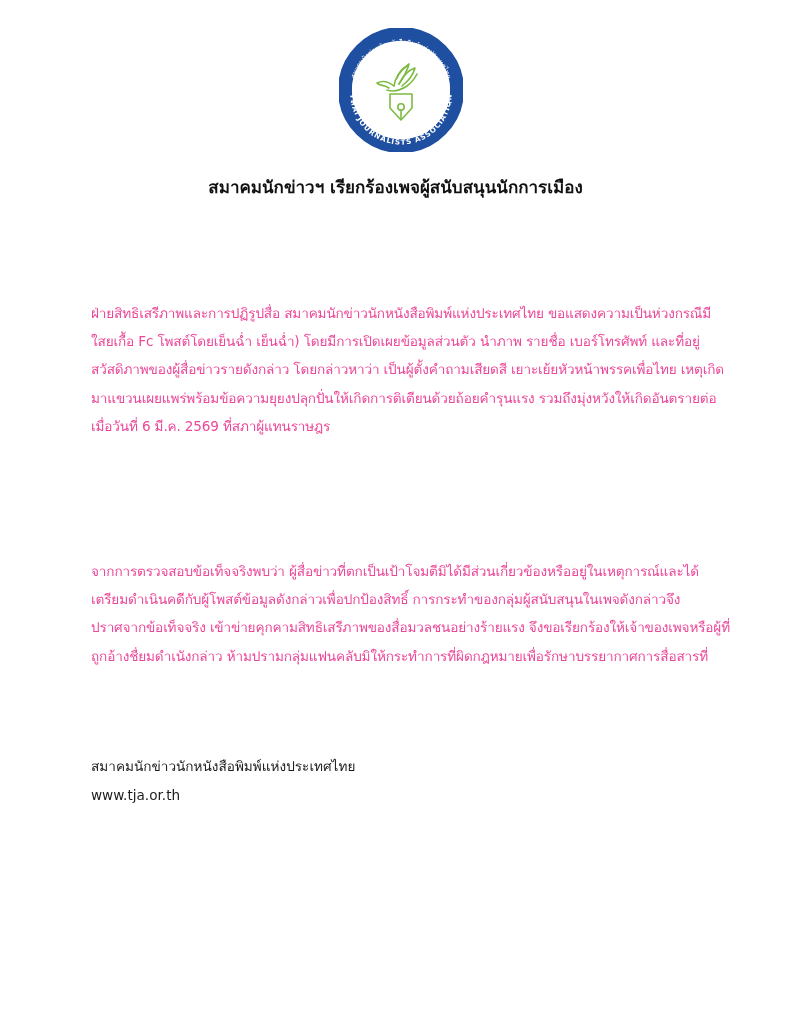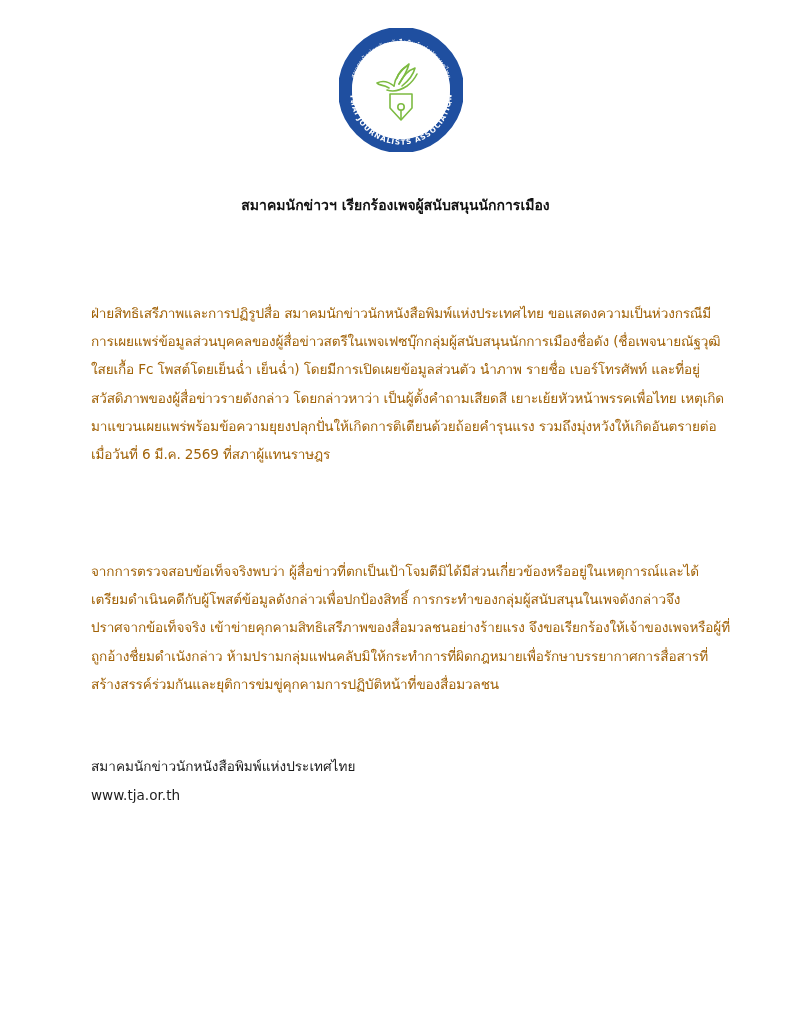--- a/index.html
+++ b/index.html
@@ -25,37 +25,37 @@
     .logo svg { width: 124px; height: 124px; display: block; }
     .title-block {
       position: absolute;
       left: 0;
       right: 0;
       top: 177px;
       text-align: center;
     }
     .title-line {
       font-weight: bold;
-      font-size: 14px;
+      font-size: 17px;
       line-height: 20px;
-      margin: 18px;
+      margin: 0;
       color: #111;
     }
     .title-line.second { margin-top: 17px; }
 
     .para {
       position: absolute;
       left: 91px;
       width: 620px;
     }
     .para .line {
       font-size: 13.6px;
       line-height: 28.2px;
       white-space: nowrap;
-      color: #a16207;
+      color: #ec4899;
       letter-spacing: -0.15px;
     }
     #para1 { top: 299px; }
     #para2 { top: 557px; }
 
     .signature {
       position: absolute;
       left: 91px;
       top: 752px;
     }
@@ -100,31 +100,29 @@
     </g>
   </svg>
 </div>
 
 <div class="title-block">
   <p class="title-line">สมาคมนักข่าวฯ เรียกร้องเพจผู้สนับสนุนนักการเมือง</p>
 </div>
 
 <div class="para" id="para1">
   <div class="line">ฝ่ายสิทธิเสรีภาพและการปฏิรูปสื่อ สมาคมนักข่าวนักหนังสือพิมพ์แห่งประเทศไทย ขอแสดงความเป็นห่วงกรณีมี</div>
-  <div class="line">การเผยแพร่ข้อมูลส่วนบุคคลของผู้สื่อข่าวสตรีในเพจเฟซบุ๊กกลุ่มผู้สนับสนุนนักการเมืองชื่อดัง (ชื่อเพจนายณัฐวุฒิ</div>
   <div class="line">ใสยเกื้อ Fc  โพสต์โดยเย็นฉ่ำ เย็นฉ่ำ)  โดยมีการเปิดเผยข้อมูลส่วนตัว นำภาพ รายชื่อ เบอร์โทรศัพท์ และที่อยู่</div>
   <div class="line">สวัสดิภาพของผู้สื่อข่าวรายดังกล่าว โดยกล่าวหาว่า เป็นผู้ตั้งคำถามเสียดสี เยาะเย้ยหัวหน้าพรรคเพื่อไทย เหตุเกิด</div>
   <div class="line">มาแขวนเผยแพร่พร้อมข้อความยุยงปลุกปั่นให้เกิดการติเตียนด้วยถ้อยคำรุนแรง รวมถึงมุ่งหวังให้เกิดอันตรายต่อ</div>
   <div class="line">เมื่อวันที่ 6 มี.ค. 2569 ที่สภาผู้แทนราษฎร</div>
 </div>
 
 <div class="para" id="para2">
   <div class="line">จากการตรวจสอบข้อเท็จจริงพบว่า ผู้สื่อข่าวที่ตกเป็นเป้าโจมตีมิได้มีส่วนเกี่ยวข้องหรืออยู่ในเหตุการณ์และได้</div>
   <div class="line">เตรียมดำเนินคดีกับผู้โพสต์ข้อมูลดังกล่าวเพื่อปกป้องสิทธิ์  การกระทำของกลุ่มผู้สนับสนุนในเพจดังกล่าวจึง</div>
   <div class="line">ปราศจากข้อเท็จจริง เข้าข่ายคุกคามสิทธิเสรีภาพของสื่อมวลชนอย่างร้ายแรง จึงขอเรียกร้องให้เจ้าของเพจหรือผู้ที่</div>
   <div class="line">ถูกอ้างชื่ยมดำเนังกล่าว ห้ามปรามกลุ่มแฟนคลับมิให้กระทำการที่ผิดกฎหมายเพื่อรักษาบรรยากาศการสื่อสารที่</div>
-  <div class="line">สร้างสรรค์ร่วมกันและยุติการข่มขู่คุกคามการปฏิบัติหน้าที่ของสื่อมวลชน</div>
 </div>
 
 <div class="signature">
   <div class="line">สมาคมนักข่าวนักหนังสือพิมพ์แห่งประเทศไทย</div>
   <div class="line">www.tja.or.th</div>
 </div>
 
 </body></html>

